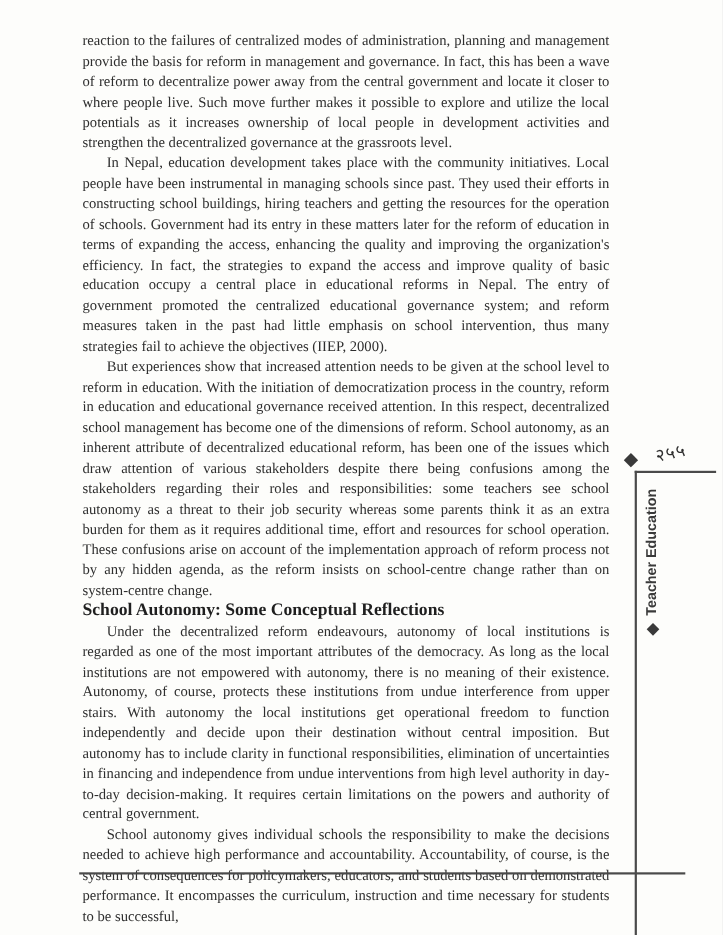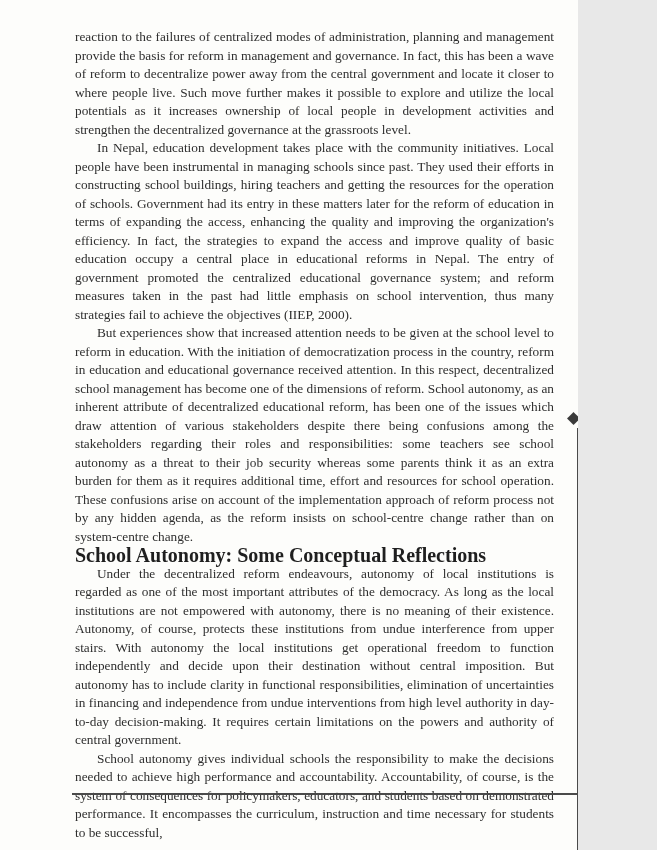--- a/index.html
+++ b/index.html
@@ -1,18 +1,18 @@
 <!DOCTYPE html>
 <html><head>
 <meta charset="utf-8">
 <style>
   html, body { margin: 0; padding: 0; background: #e8e8e8; }
   .page {
     position: relative;
-    width: 578px;
+    width: 657px;
     height: 850px;
     background: #fdfdfb;
     overflow: hidden;
     font-family: "Liberation Serif", serif;
   }
 
   
   .body-text {
     position: absolute;
     left: 75px;
@@ -23,21 +23,21 @@
     line-height: 18.5px;
     text-align: justify;
   }
   .body-text p {
     margin: 0;
     text-indent: 22px;
   }
   .body-text p.continued { text-indent: 0; }
   .section-heading {
     margin: 0;
-    font-size: 20px;
+    font-size: 16px;
     font-weight: bold;
     color: #1f1f1f;
     line-height: 18.5px;
     text-align: left;
     text-indent: 0;
     font-family: "Liberation Serif", serif;
   }
 
   
   .rule { background: #4a4a4a; position: absolute; }

